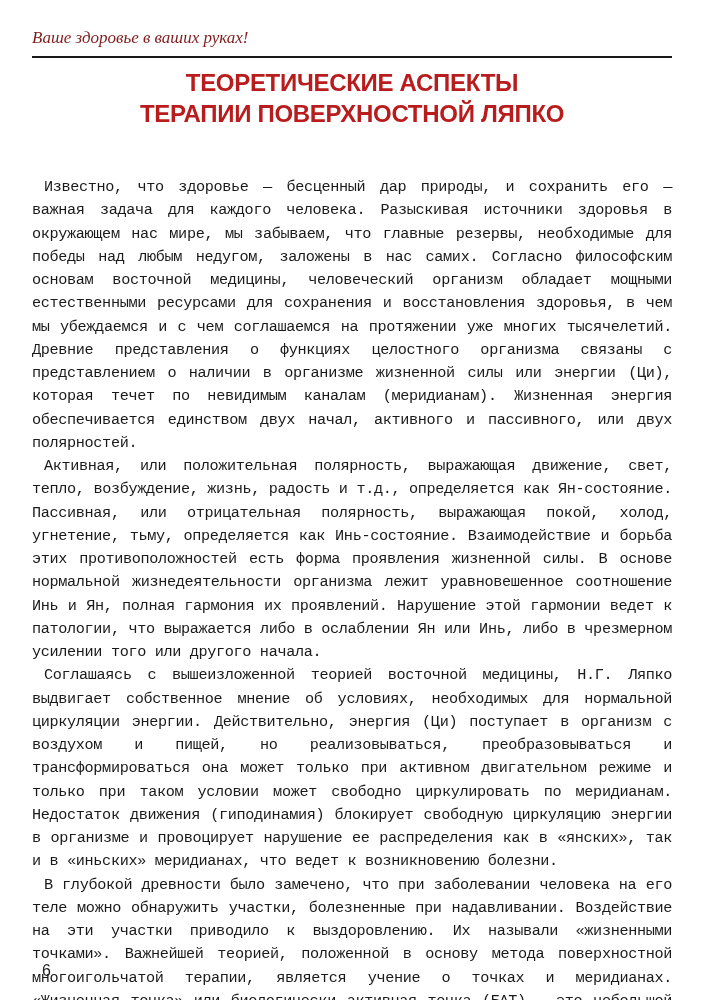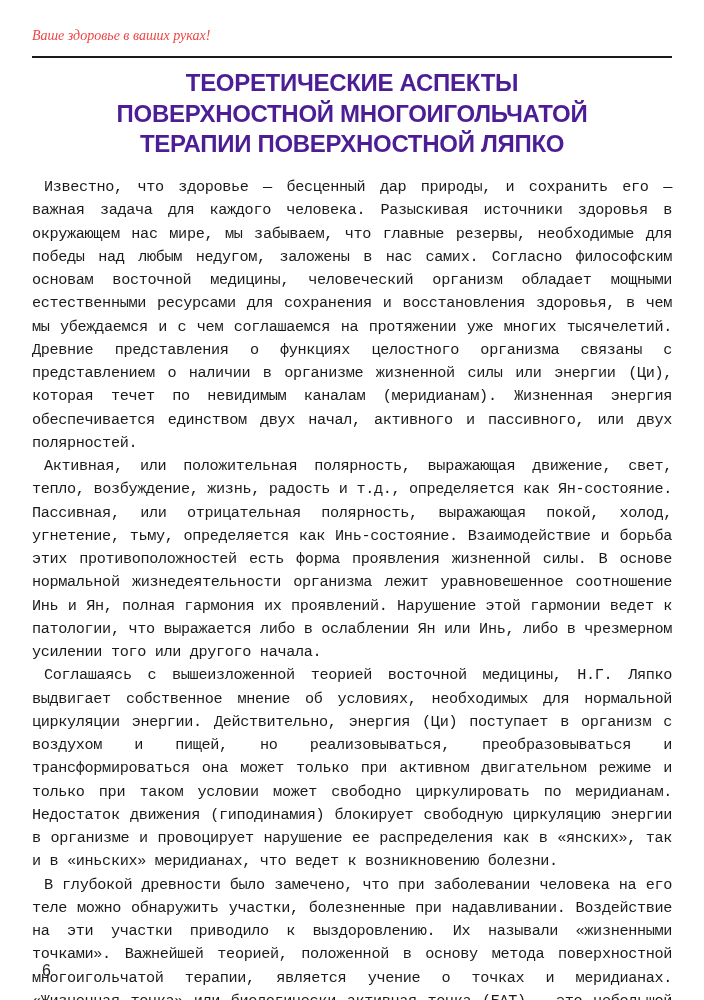--- a/index.html
+++ b/index.html
@@ -1,20 +1,20 @@
 <!DOCTYPE html>
 <html><head>
   <meta charset="utf-8">
   <style>
     html, body { margin: 0; padding: 0; background: #ffffff; }
     body { width: 704px; height: 1000px; position: relative; overflow: hidden; color: #1a1a1a; }
-    .header { position: absolute; left: 32px; top: 28px; font-family: "Liberation Serif", serif; font-style: italic; font-size: 14px; color: #ef4444; }
+    .header { position: absolute; left: 32px; top: 28px; font-family: "Liberation Serif", serif; font-style: italic; font-size: 17px; color: #7f1d1d; }
     .rule { position: absolute; left: 32px; top: 56px; width: 458px; height: 2px; background: #1a1a1a; width: 458px; }
     .rule { width: 458px; }
-    .title { position: absolute; left: 32px; width: 458px; top: 68px; text-align: center; font-family: "Liberation Sans", sans-serif; font-weight: bold; font-size: 24px; line-height: 30.5px; letter-spacing: -0.3px; color: #4c1d95; }
+    .title { position: absolute; left: 32px; width: 458px; top: 68px; text-align: center; font-family: "Liberation Sans", sans-serif; font-weight: bold; font-size: 24px; line-height: 30.5px; letter-spacing: -0.3px; color: #b91c1c; }
     .body { position: absolute; left: 32px; top: 176px; width: 458px; font-family: Liberation Mono, monospace; font-size: 15.2px; line-height: 23.25px; text-align: justify; letter-spacing: -0.35px; color: #1a1a1a; }
     .body p { margin: 0; text-indent: 12px; }
     .page-num { position: absolute; left: 42px; top: 962px; font-family: "Liberation Sans", sans-serif; font-size: 16px; color: #222; }
   </style>
   <style>
     .rule { width: 458px; }
     
     .rule, .title, .body { width: 458px; }
   </style>
   <style>
@@ -28,21 +28,20 @@
     .body { left: 32px; width: 640px; }
   </style>
 </head>
 <body>
 
 <div class="header">Ваше здоровье в ваших руках!</div>
 <div class="rule"></div>
 
 <div class="title">
   <div>ТЕОРЕТИЧЕСКИЕ АСПЕКТЫ</div>
-  <div>ПОВЕРХНОСТНОЙ МНОГОИГОЛЬЧАТОЙ</div>
   <div>ТЕРАПИИ ПОВЕРХНОСТНОЙ ЛЯПКО</div>
 </div>
 
 <div class="body">
   <p>Известно, что здоровье — бесценный дар природы, и сохранить его — важная задача для каждого человека. Разыскивая источники здоровья в окружающем нас мире, мы забываем, что главные резервы, необходимые для победы над любым недугом, заложены в нас самих. Согласно философским основам восточной медицины, человеческий организм обладает мощными естественными ресурсами для сохранения и восстановления здоровья, в чем мы убеждаемся и с чем соглашаемся на протяжении уже многих тысячелетий. Древние представления о функциях целостного организма связаны с представлением о наличии в организме жизненной силы или энергии (Ци), которая течет по невидимым каналам (меридианам). Жизненная энергия обеспечивается единством двух начал, активного и пассивного, или двух полярностей.</p>
   <p>Активная, или положительная полярность, выражающая движение, свет, тепло, возбуждение, жизнь, радость и т.д., определяется как Ян-состояние. Пассивная, или отрицательная полярность, выражающая покой, холод, угнетение, тьму, определяется как Инь-состояние. Взаимодействие и борьба этих противоположностей есть форма проявления жизненной силы. В основе нормальной жизнедеятельности организма лежит уравновешенное соотношение Инь и Ян, полная гармония их проявлений. Нарушение этой гармонии ведет к патологии, что выражается либо в ослаблении Ян или Инь, либо в чрезмерном усилении того или другого начала.</p>
   <p>Соглашаясь с вышеизложенной теорией восточной медицины, Н.Г. Ляпко выдвигает собственное мнение об условиях, необходимых для нормальной циркуляции энергии. Действительно, энергия (Ци) поступает в организм с воздухом и пищей, но реализовываться, преобразовываться и трансформироваться она может только при активном двигательном режиме и только при таком условии может свободно циркулировать по меридианам. Недостаток движения (гиподинамия) блокирует свободную циркуляцию энергии в организме и провоцирует нарушение ее распределения как в «янских», так и в «иньских» меридианах, что ведет к возникновению болезни.</p>
   <p>В глубокой древности было замечено, что при заболевании человека на его теле можно обнаружить участки, болезненные при надавливании. Воздействие на эти участки приводило к выздоровлению. Их называли «жизненными точками». Важнейшей теорией, положенной в основу метода поверхностной многоигольчатой терапии, является учение о точках и меридианах. «Жизненная точка» или биологически активная точка (БАТ) — это небольшой участок кожи и подкожной основы, в котором имеется комплекс взаимосвязанных микроструктур (сосуды, нервы, клетки соединительной ткани), благодаря чему создается биологически активная зона, оказывающая влияние на нервные терминали и образование связей между участком кожи и внутренним органом.</p>
 </div>
 

